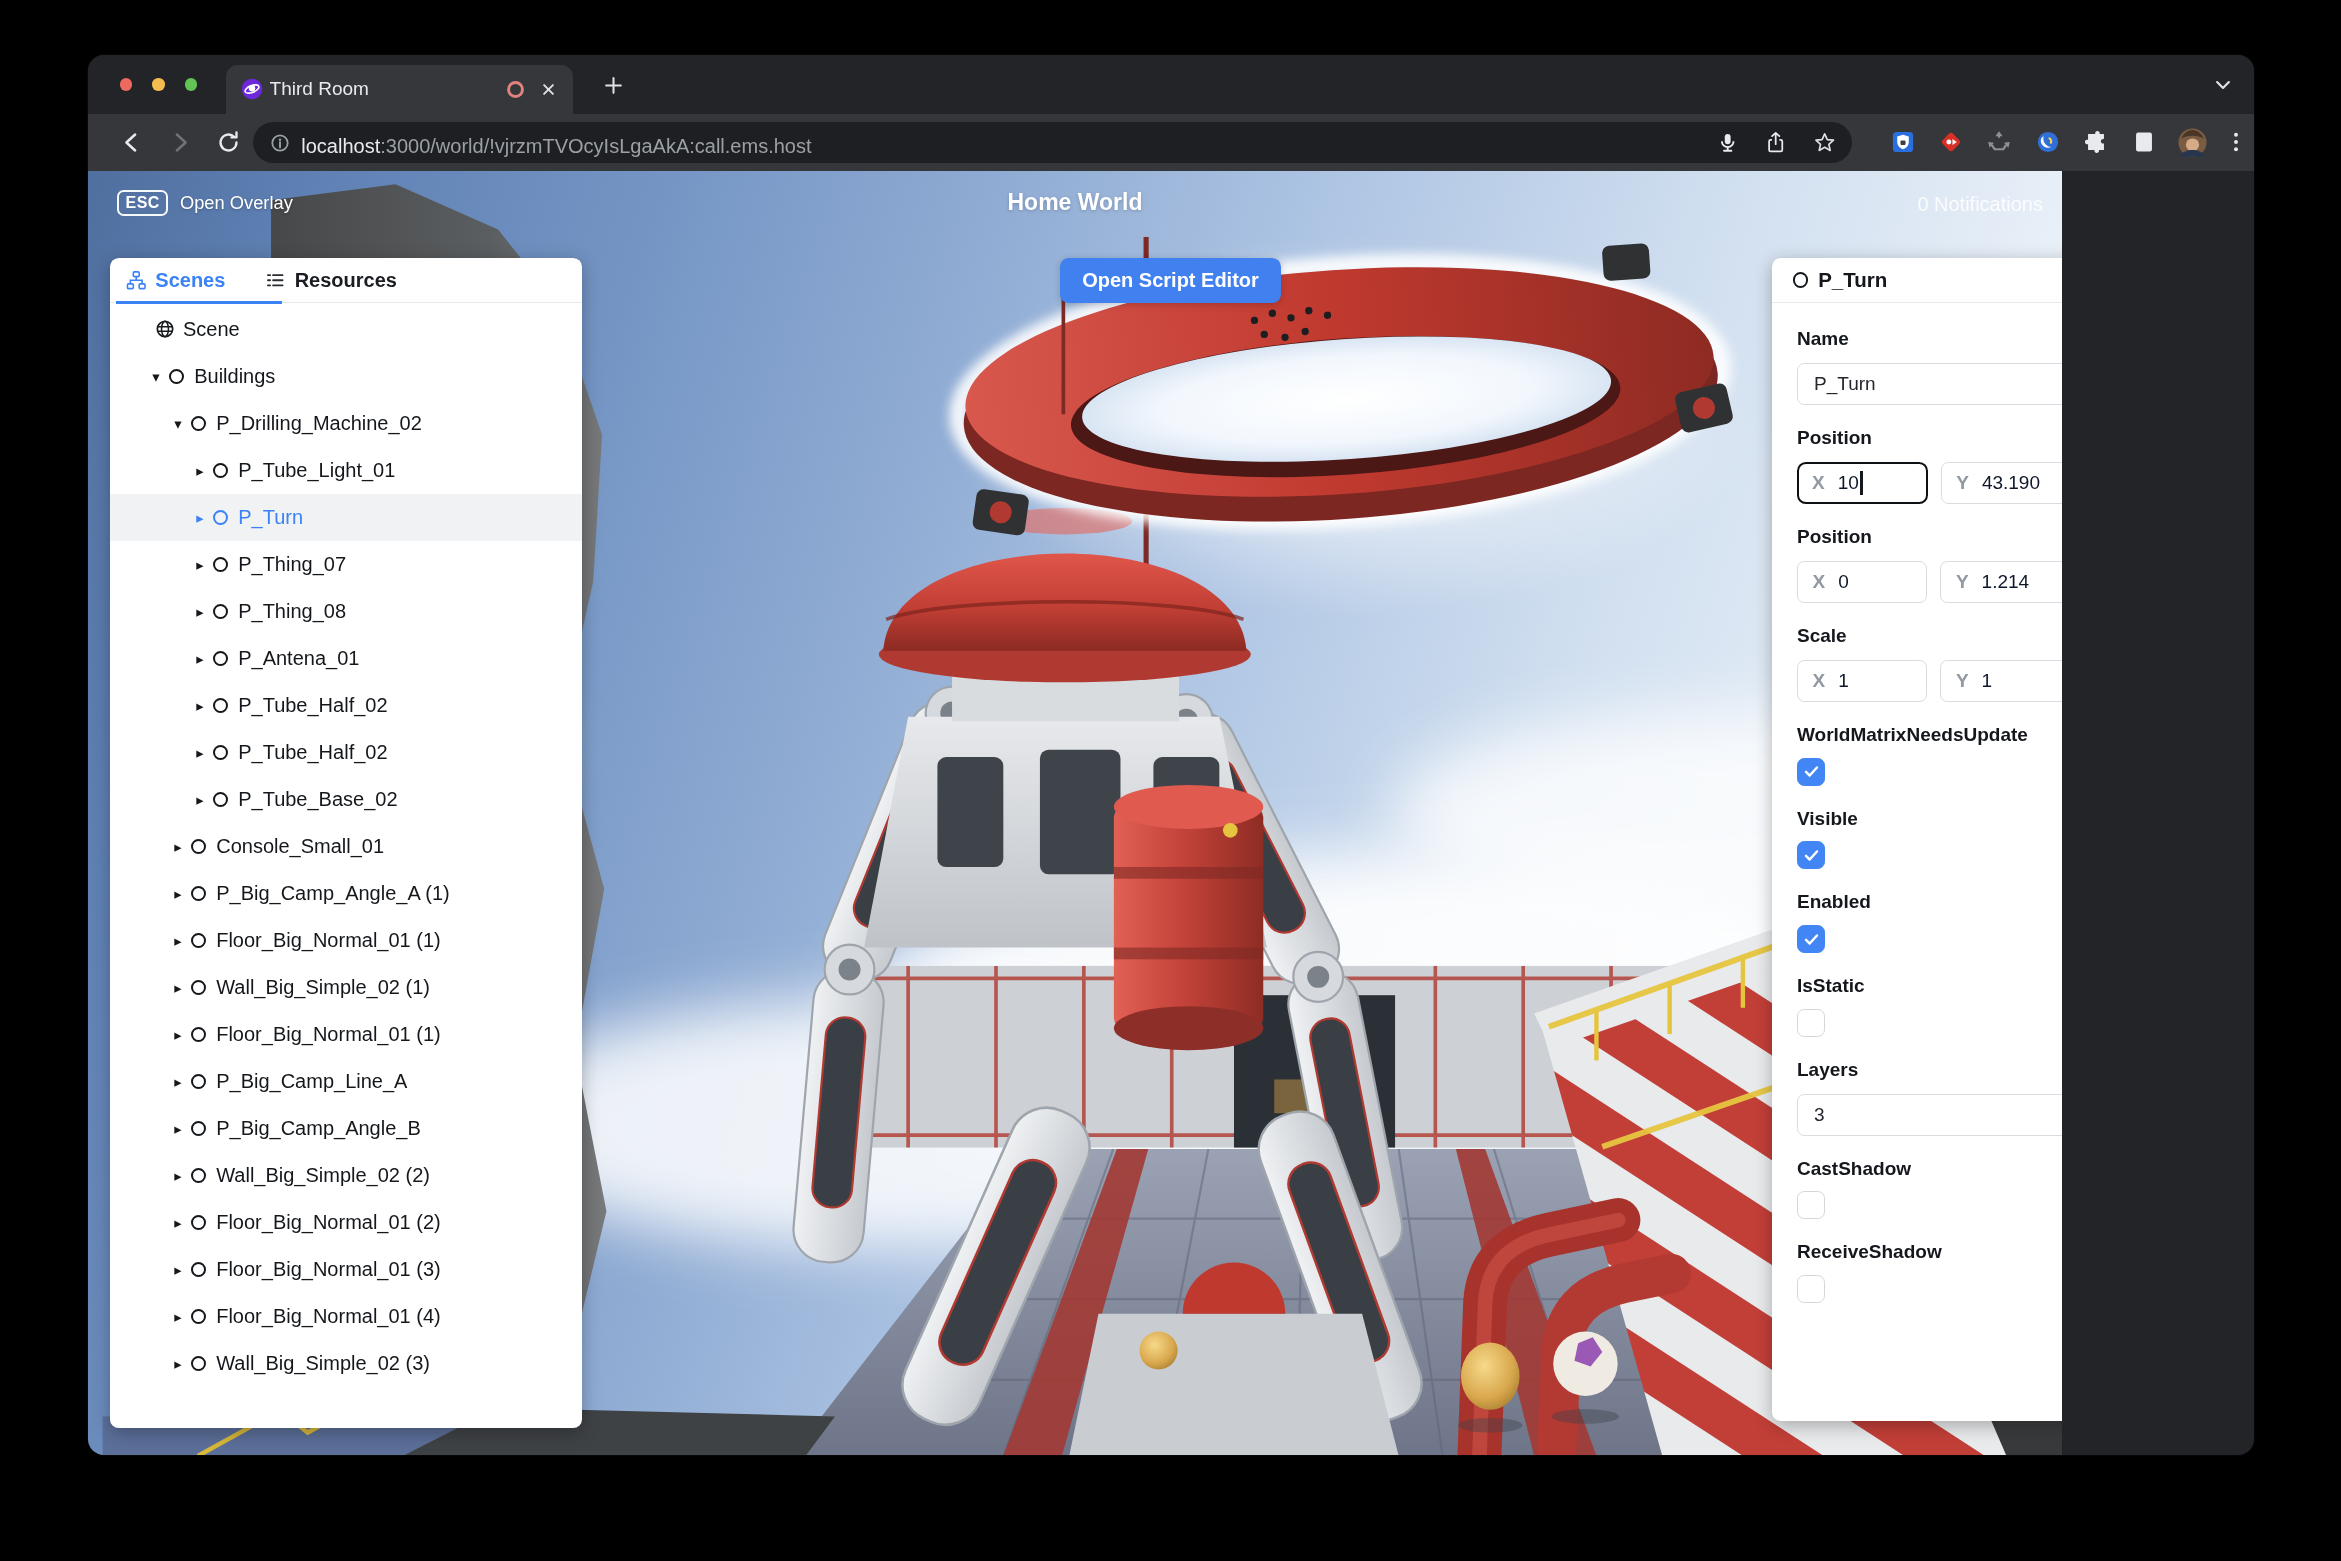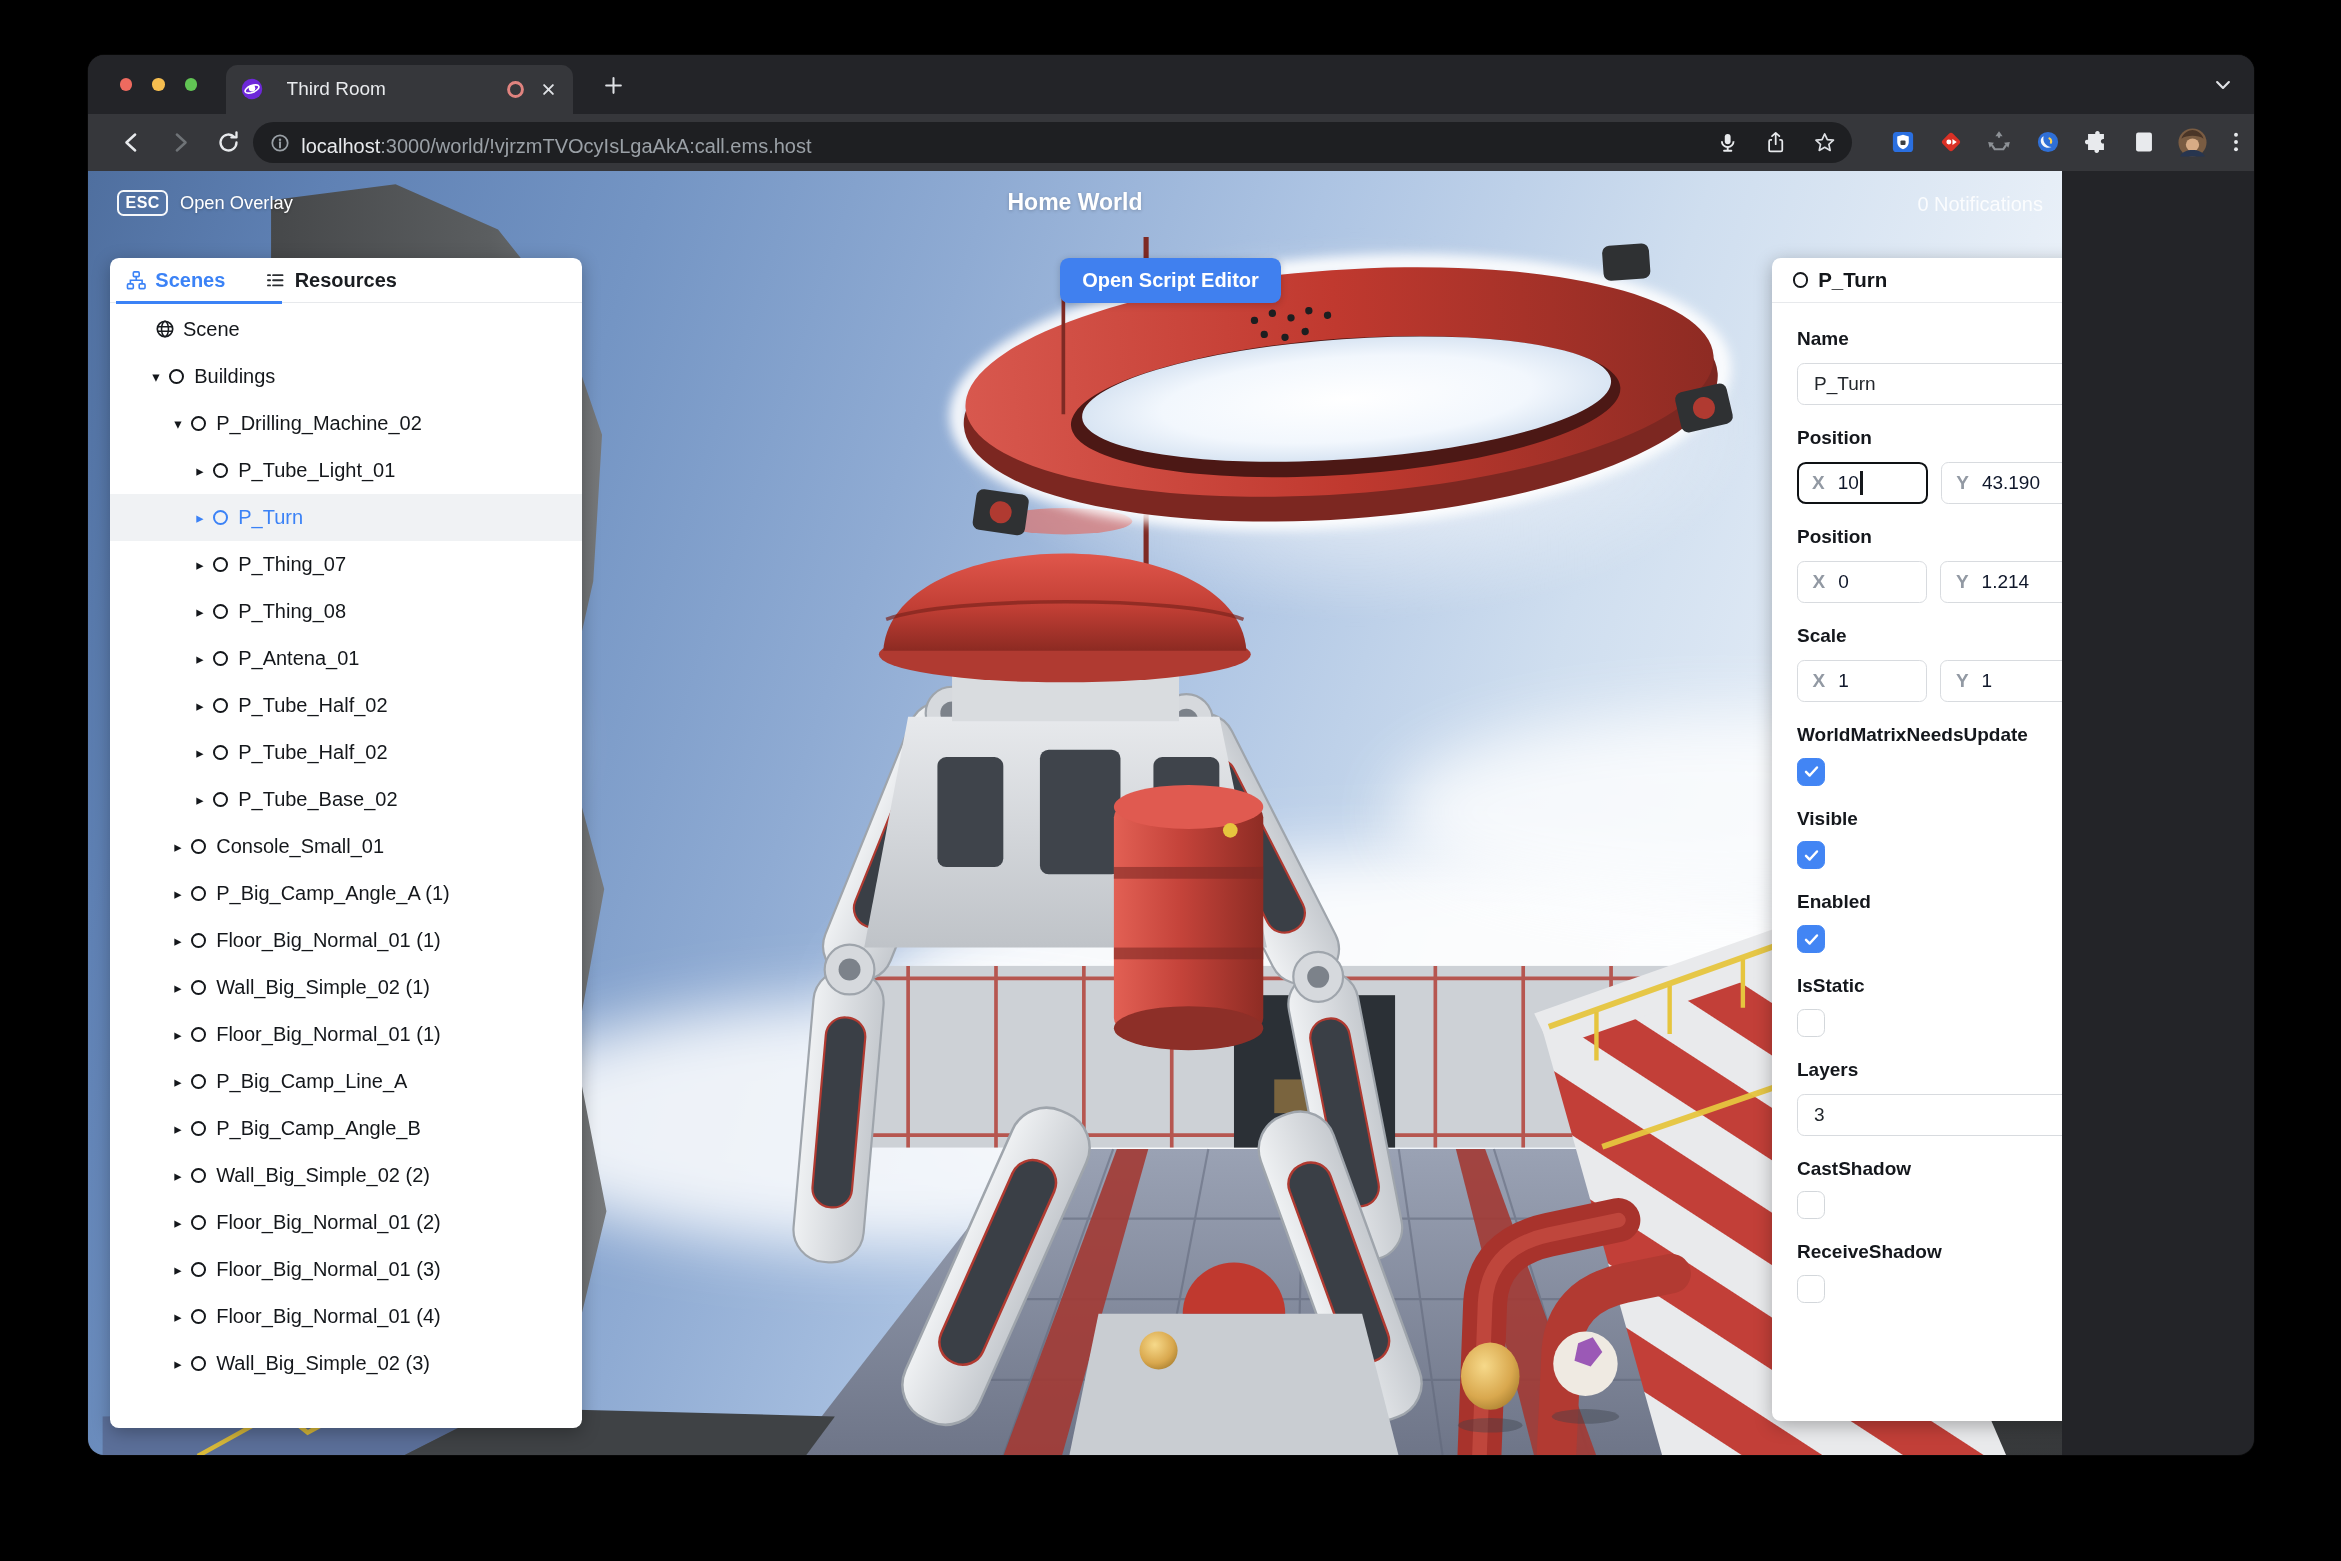--- a/index.html
+++ b/index.html
@@ -9,21 +9,21 @@
   
   .window{position:absolute;left:88px;top:55px;width:2166px;height:1400px;border-radius:16px;
           overflow:hidden;background:#232428;box-shadow:0 0 0 0.7px #0a0a0a;}
   .tabstrip{position:relative;height:59px;background:#232428;}
   .traffic{position:absolute;top:23.4px;left:32px;display:flex;gap:20px;}
   .traffic span{width:12.4px;height:12.4px;border-radius:50%;display:block;}
   .tl-red{background:#ee6a5f;} .tl-yellow{background:#f5bd4f;} .tl-green{background:#61c454;}
   .tab{position:absolute;left:138px;top:9.5px;width:347px;height:49px;background:#36373b;
        border-radius:11.7px 11.7px 0 0;display:flex;align-items:center;padding:0 14.6px;}
   .tab-favicon{width:22px;height:22px;flex:0 0 auto;}
-  .tab-title{margin-left:24px;font-size:19px;color:#e8eaed;flex:1 1 auto;white-space:nowrap;overflow:hidden;}
+  .tab-title{margin-left:7px;font-size:19px;color:#e8eaed;flex:1 1 auto;white-space:nowrap;overflow:hidden;}
   .tab-rec{width:19px;height:19px;margin-right:14.6px;flex:0 0 auto;}
   .tab-close{width:19px;height:19px;flex:0 0 auto;}
   .newtab-btn{position:absolute;left:513px;top:17.6px;width:25px;height:25px;color:#dfe1e5;}
   .strip-chevron{position:absolute;left:2124px;top:19px;width:22px;height:22px;}
   .toolbar{position:absolute;top:59px;left:0;width:2166px;height:57px;background:#36373b;}
   .nav-ic{position:absolute;top:14px;width:29px;height:29px;}
   .omnibox{position:absolute;left:165px;top:8px;width:1599px;height:41px;border-radius:20.5px;
            background:#1e1f22;display:flex;align-items:center;padding:0 16px;}
   .omni-info{width:22px;height:22px;flex:0 0 auto;}
   .omni-text{margin-left:10.3px;font-size:20px;white-space:nowrap;overflow:hidden;flex:1 1 auto;margin-top:8px;}

